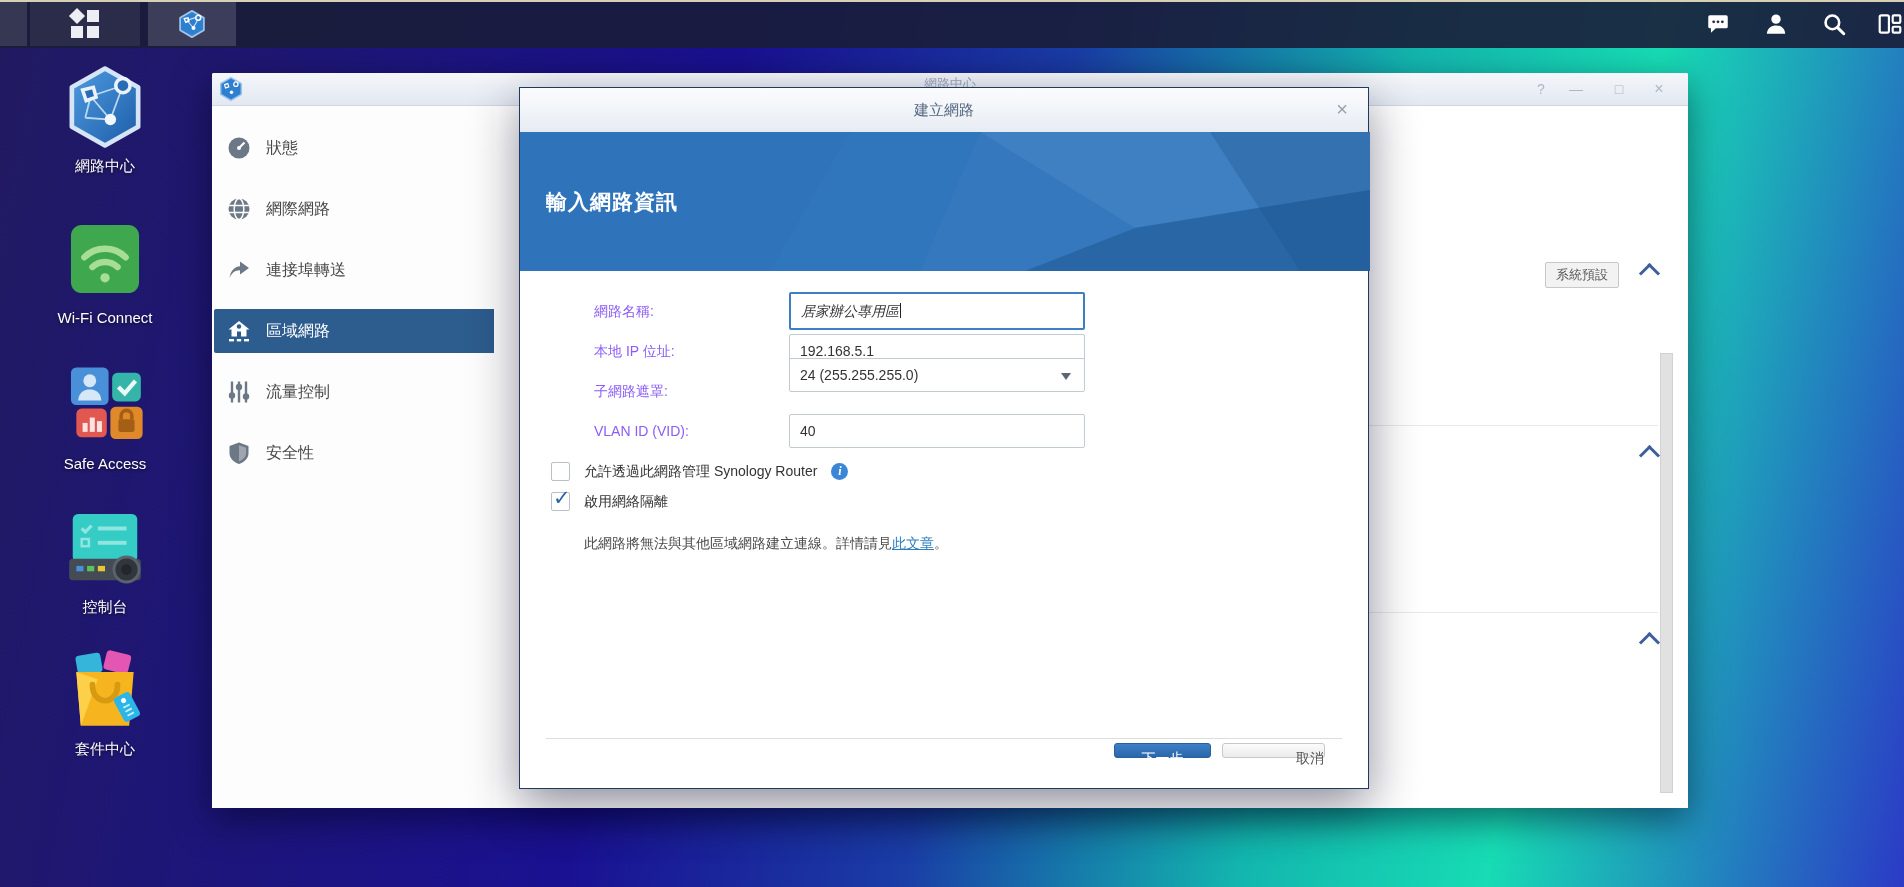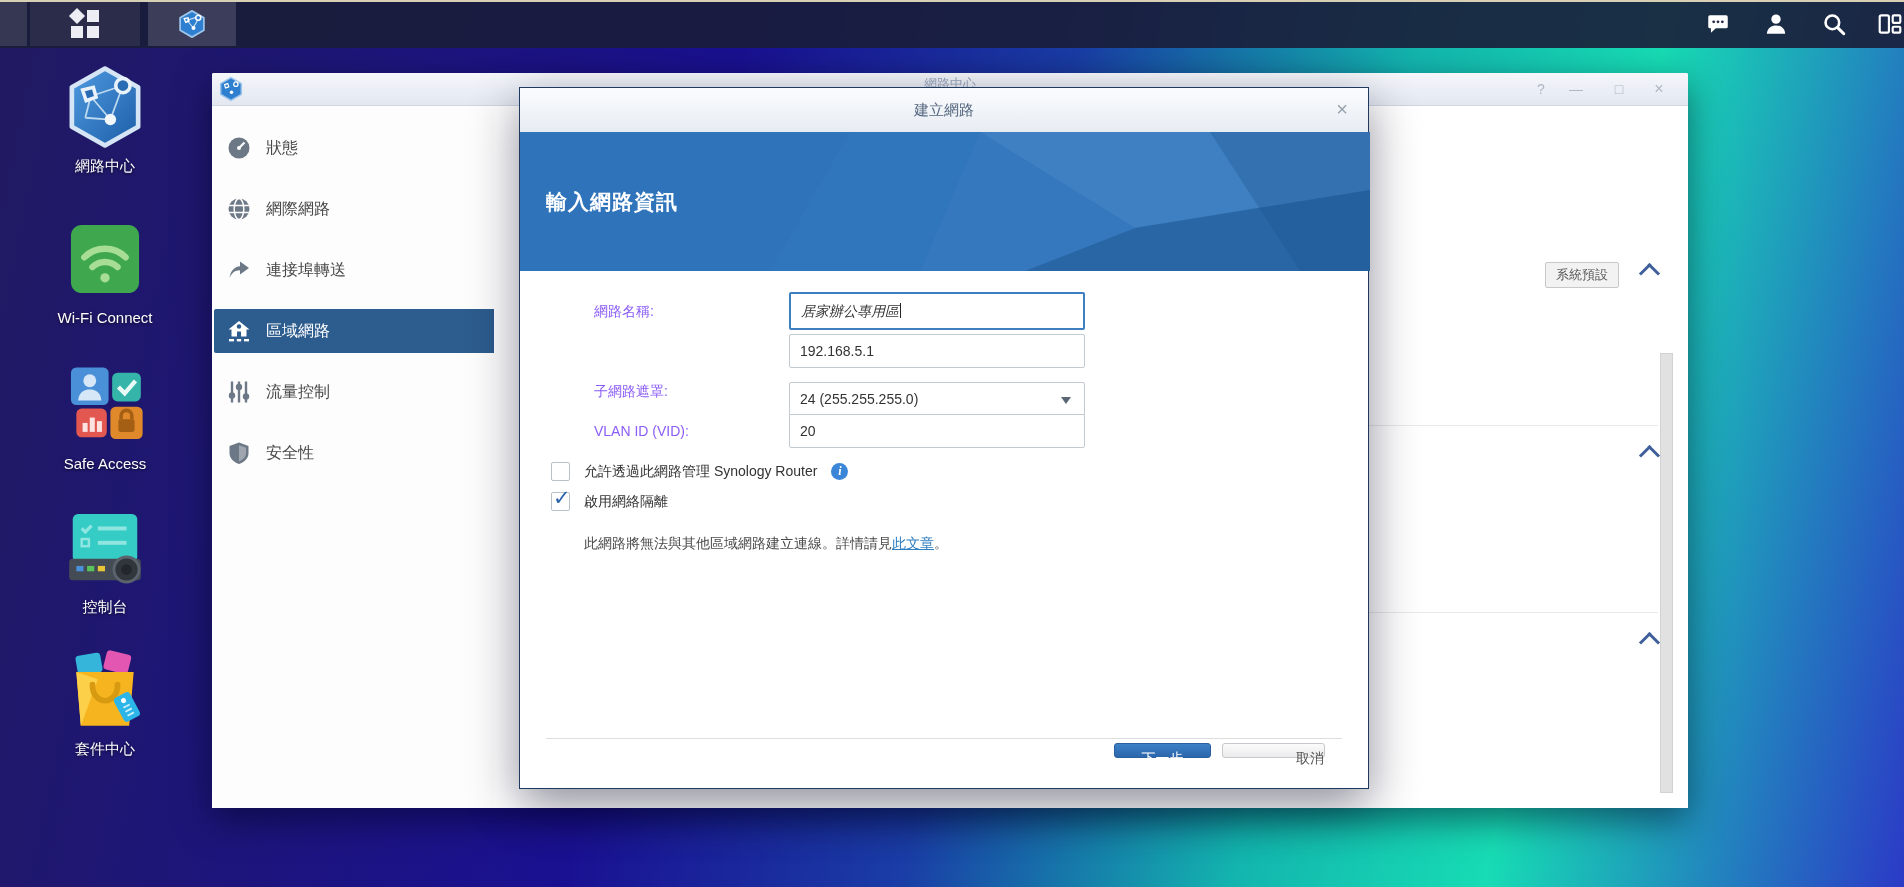--- a/index.html
+++ b/index.html
@@ -303,27 +303,28 @@
       <polygon points="615,96 850,58 850,139 505,139" fill="#27619f" opacity="0.75"></polygon>
       <polygon points="460,0 615,96 505,139 400,139" fill="#3a7cc0" opacity="0.6"></polygon>
       <polygon points="690,0 850,0 850,139 780,139" fill="#1f5590" opacity="0.35"></polygon>
       <polygon points="250,139 400,139 460,0 330,0" fill="#357ac0" opacity="0.3"></polygon>
     </svg>
     <div class="banner-title">輸入網路資訊</div>
 
     <div class="f-label" style="top:206px;">網路名稱:</div>
     <div class="f-input focused" style="top:204px;"><span>居家辦公專用區</span><span class="caret-bar"></span></div>
 
+    <div class="f-label" style="top:246px;">本地 IP 位址:</div>
     <div class="f-input" style="top:246px;"><span>192.168.5.1</span></div>
 
     <div class="f-label" style="top:286px;">子網路遮罩:</div>
-    <div class="f-input" style="top:294px;"><span>24 (255.255.255.0)</span><span class="dd-caret"></span></div>
+    <div class="f-input" style="top:270px;"><span>24 (255.255.255.0)</span><span class="dd-caret"></span></div>
 
     <div class="f-label" style="top:326px;">VLAN ID (VID):</div>
-    <div class="f-input" style="top:326px;"><span>20</span></div>
+    <div class="f-input" style="top:326px;"><span>40</span></div>
 
     <div class="chk-row" style="top:374px;">
       <span class="chk"></span>
       <span>允許透過此網路管理 Synology Router</span>
       <span class="info-icon"></span>
     </div>
     <div class="chk-row" style="top:404px;">
       <span class="chk checked"></span>
       <span>啟用網絡隔離</span>
     </div>

